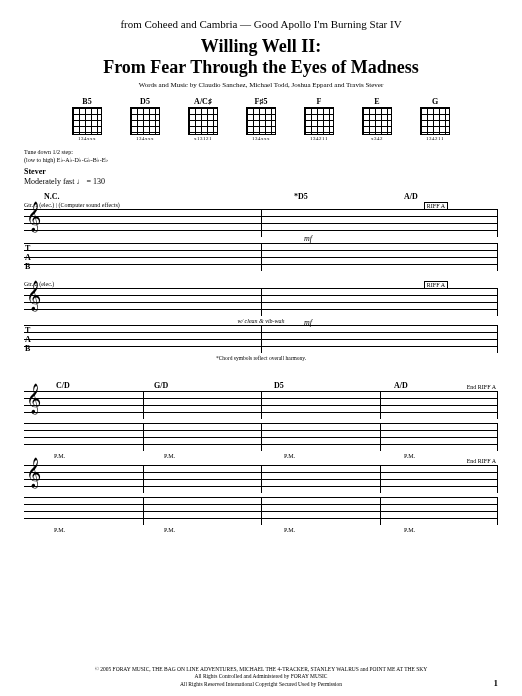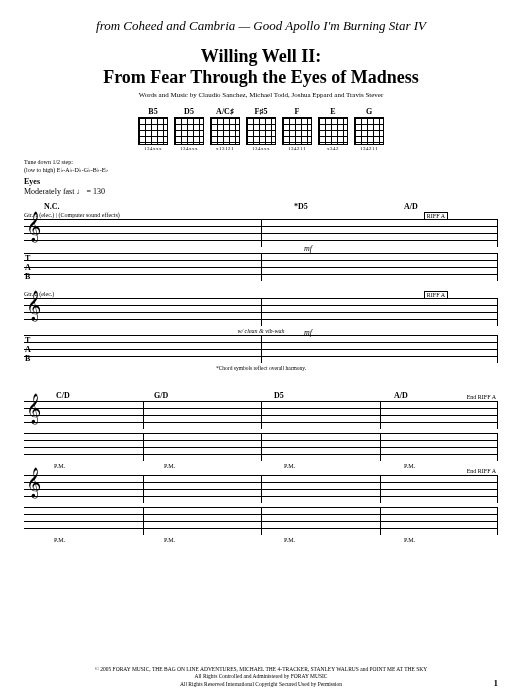--- a/index.html
+++ b/index.html
@@ -6,24 +6,24 @@
   body {
     width: 522px;
     height: 696px;
     background: #fff;
     font-family: Georgia, 'Times New Roman', serif;
     color: #000;
     padding: 18px 24px 12px 24px;
     position: relative;
   }
   .header { text-align: center; }
-  .from-line { font-size: 13px; font-style: italic; margin-bottom: 12px; }
+  .from-line { font-size: 11px; margin-bottom: 6px; }
   .title { font-size: 18px; font-weight: bold; line-height: 1.15; margin-bottom: 4px; }
   .credits { font-size: 7px; margin-bottom: 8px; }
-  .chord-row { display: flex; justify-content: center; gap: 0; margin-bottom: 8px; }
+  .chord-row { display: flex; justify-content: center; gap: 22px; margin-bottom: 8px; }
   .chord-box { display: flex; flex-direction: column; align-items: center; width: 36px; }
   .chord-name { font-size: 8px; font-weight: bold; margin-bottom: 1px; }
   .chord-diagram {
     width: 30px; height: 28px;
     background:
       repeating-linear-gradient(to right, #000 0 1px, transparent 1px 6px),
       repeating-linear-gradient(to bottom, #000 0 1px, transparent 1px 6px);
     border: 1px solid #000;
     position: relative;
   }
@@ -119,21 +119,21 @@
     <div class="chord-diagram"></div>
     <div class="chord-fing">134211</div>
   </div>
 </div>
 
 <div class="tuning">
   <span>Tune down 1/2 step:</span><br>
   <span>(low to high) E♭-A♭-D♭-G♭-B♭-E♭</span>
 </div>
 
-<div class="section-label">Eyes</div>
+<div class="section-label">Stever</div>
 <div class="tempo">Moderately fast ♩ = 130</div>
 
 <div class="system">
   <div class="chord-marks">
     <span class="chord-mark" style="left:20px">N.C.</span>
     <span class="chord-mark" style="left:270px">*D5</span>
     <span class="chord-mark" style="left:380px">A/D</span>
   </div>
   <div class="part-label">Gtr. 1 (elec.) | (Computer sound effects)</div>
   <div class="staff">

